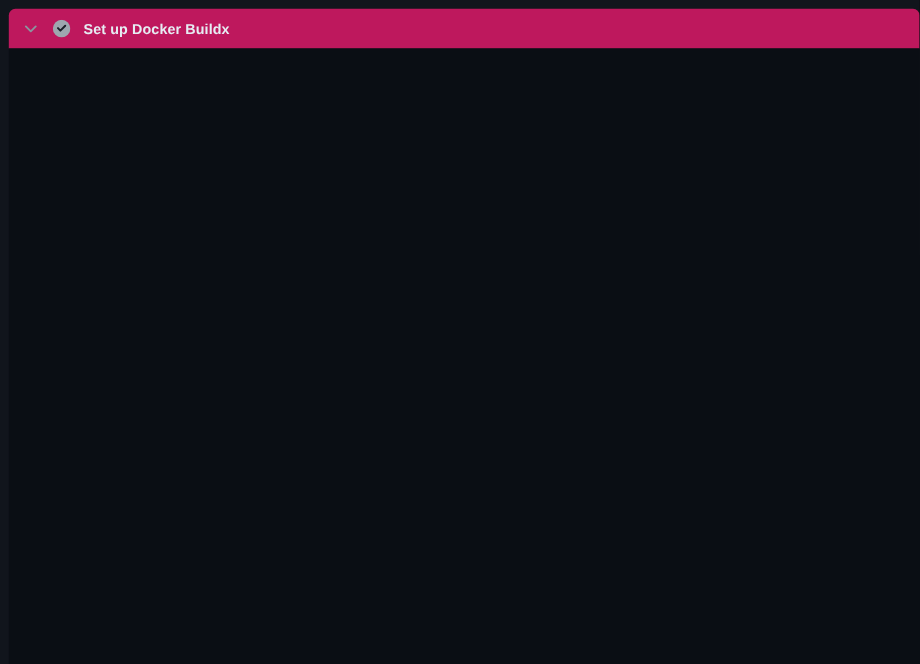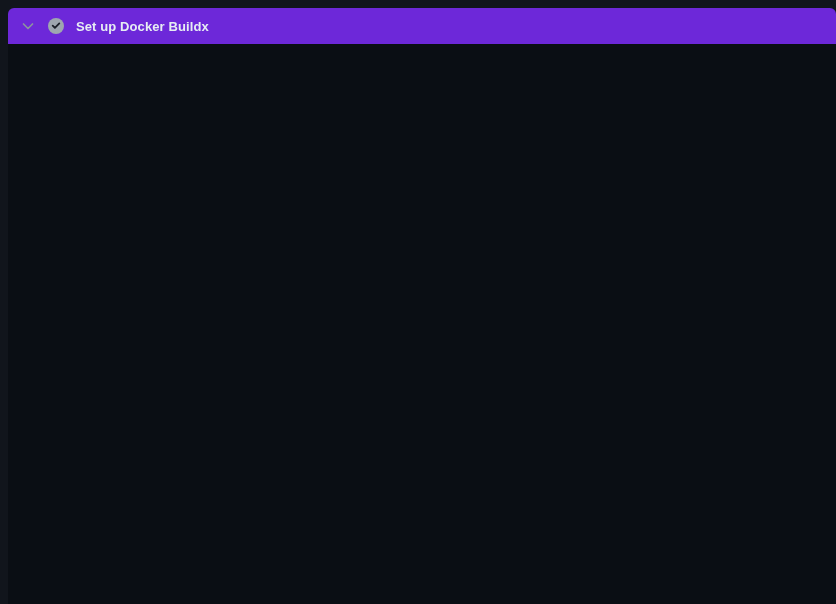--- a/index.html
+++ b/index.html
@@ -11,21 +11,21 @@
   .step-panel {
     margin-left: 8px;
     margin-top: 8px;
     width: 828px;
     height: 596px;
     display: flex;
     flex-direction: column;
   }
   .step-header {
     height: 36px;
-    background: #6d28d9;
+    background: #be185d;
     border-radius: 6px 6px 0 0;
     display: flex;
     align-items: center;
     padding-left: 12px;
     flex: 0 0 auto;
     cursor: pointer;
   }
   .step-header .chev { width: 16px; height: 16px; margin-right: 12px; flex: 0 0 auto; }
   .step-header .status { width: 16px; height: 16px; margin-right: 12px; flex: 0 0 auto; }
   .step-title {

